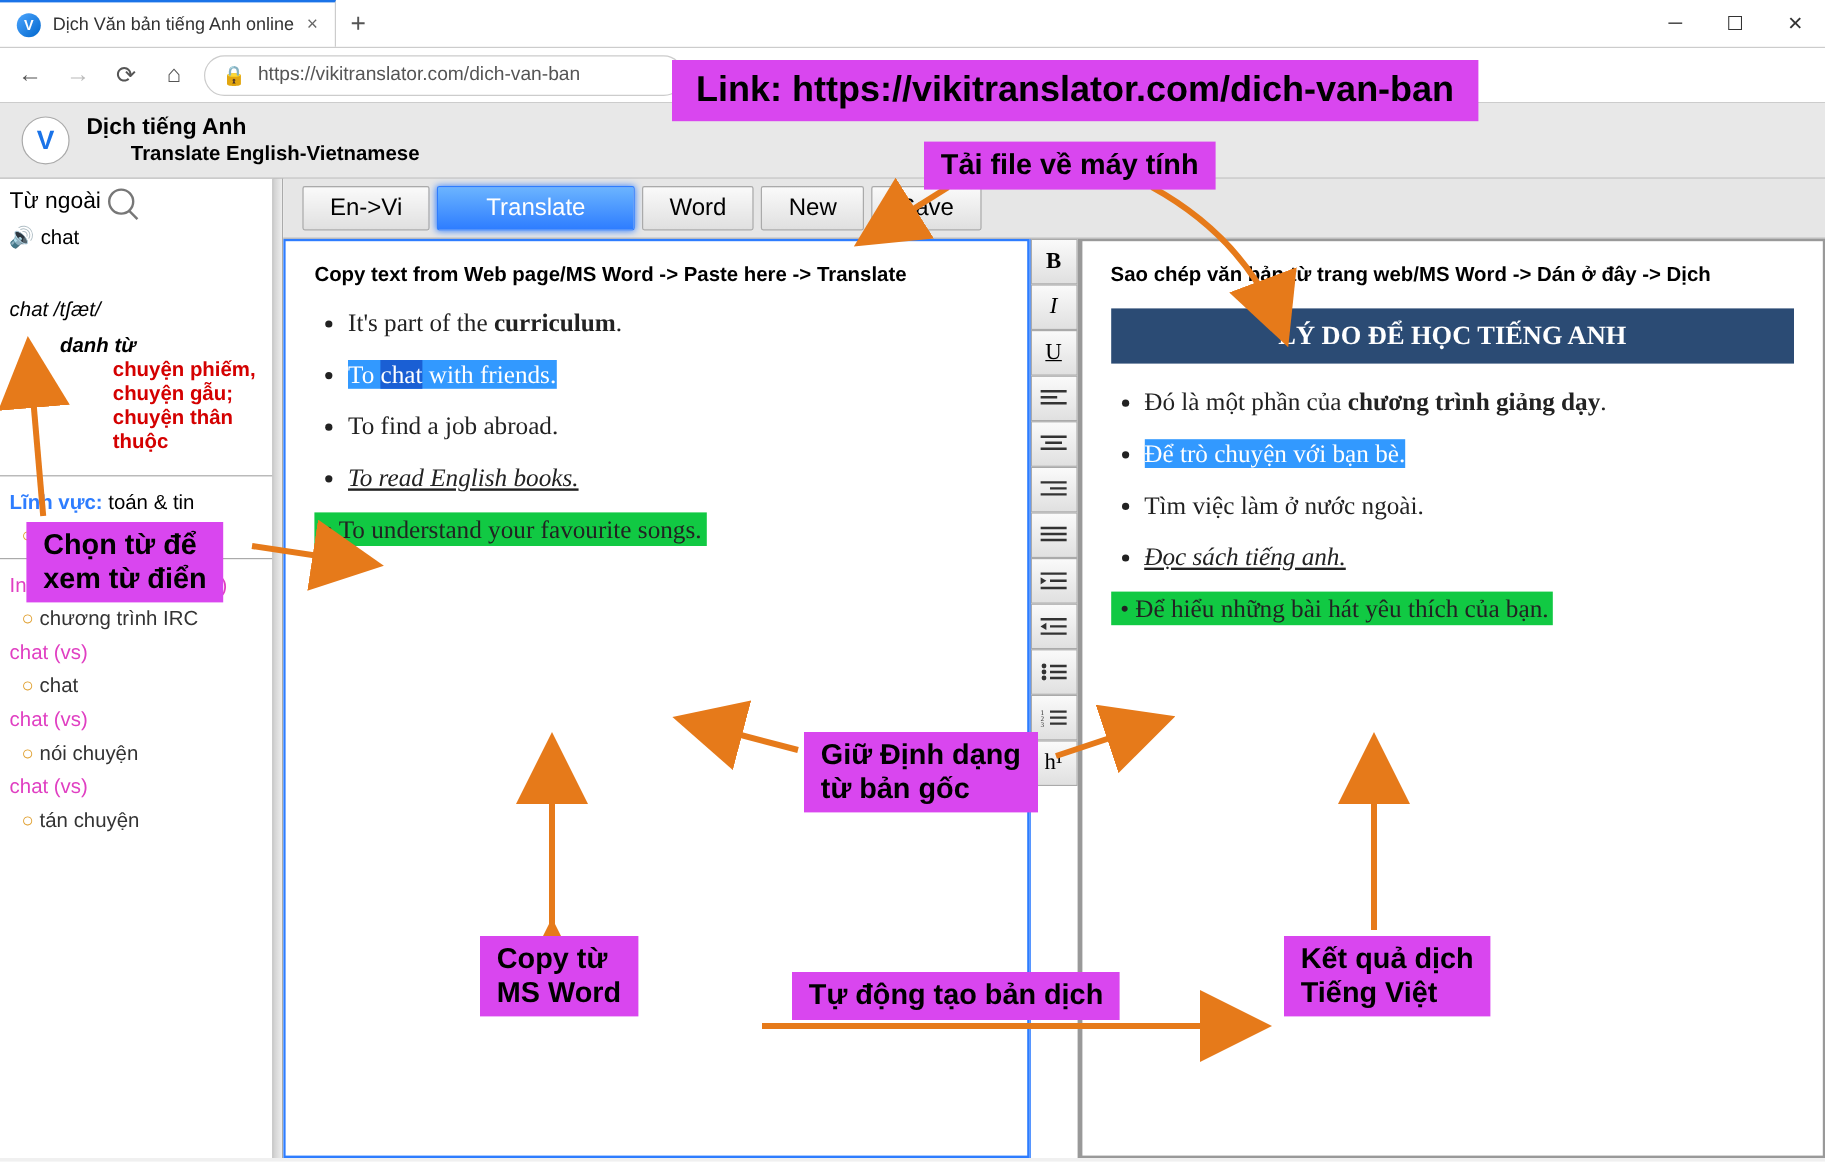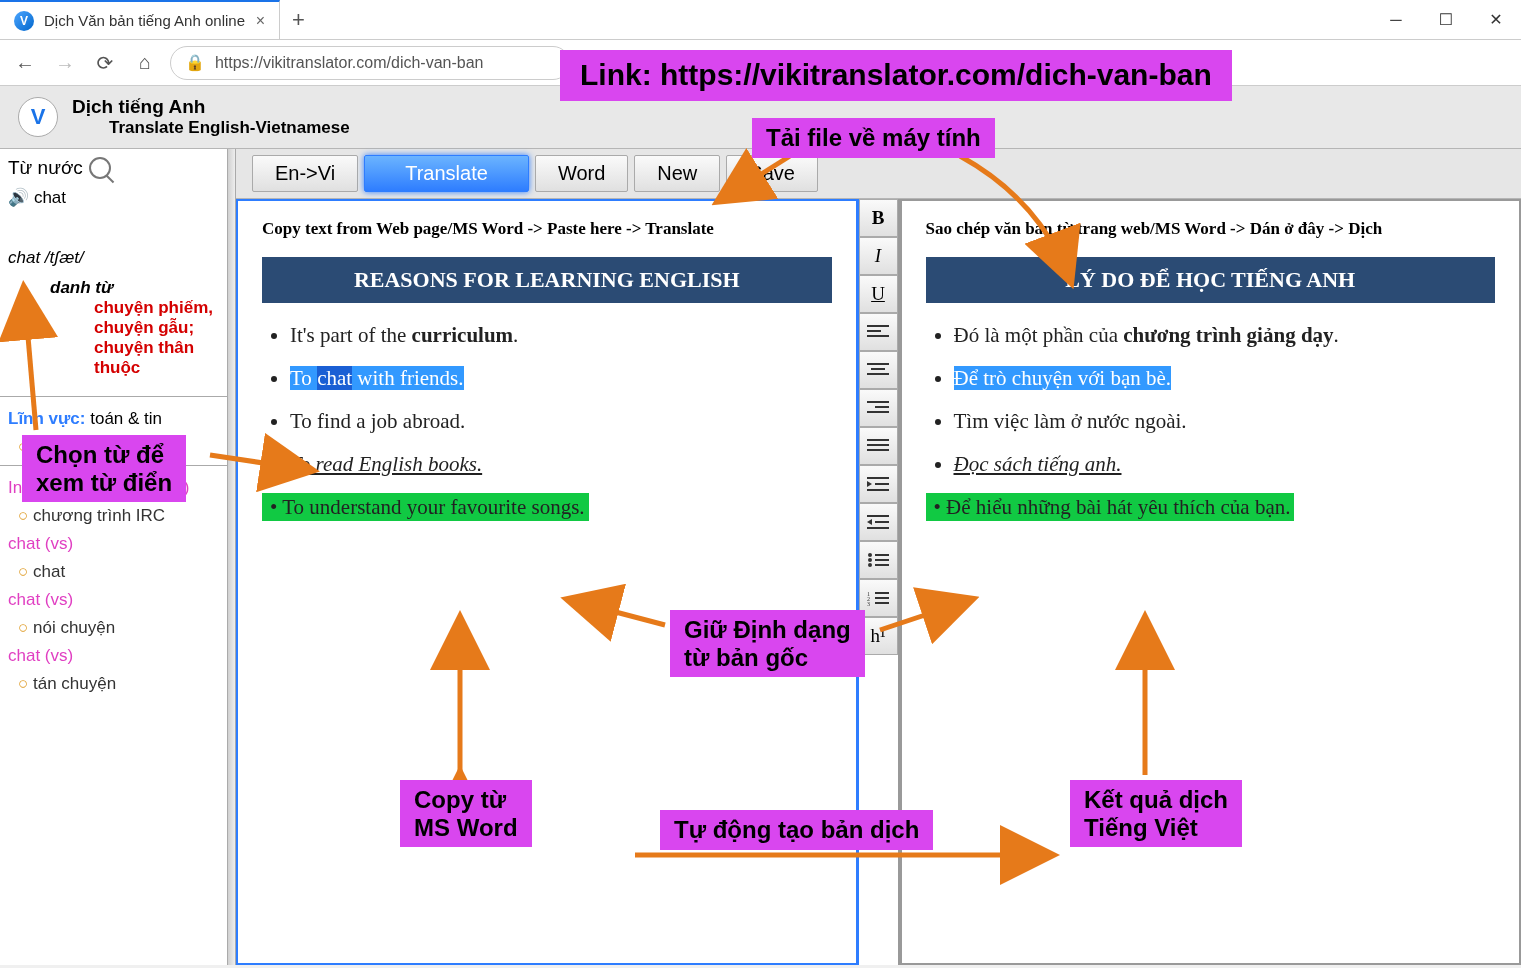--- a/index.html
+++ b/index.html
@@ -165,21 +165,21 @@
   .editor-pane {
     flex:1;
     border:2px solid #2e7dff;
     padding: 18px 24px 18px 24px;
     overflow-y:auto;
     font-family: Georgia, 'Times New Roman', serif;
     font-size: 21px;
     color:#222;
   }
   .editor-pane.right { border:2px solid #999; }
-  .pane-hint { font-size:17px; font-weight:bold; font-family:Liberation Serif, serif; color:#000; margin-bottom:18px; }
+  .pane-hint { font-size:17px; font-weight:bold; font-family:Liberation Sans, sans-serif; color:#000; margin-bottom:18px; }
   .heading-bar {
     background:#2b4b74;
     color:#fff; font-weight:bold;
     text-align:center;
     padding:10px;
     font-family:Georgia,serif;
     margin-bottom:20px;
     font-size:22px;
   }
   .bullets { list-style: disc; margin-left: 28px; }
@@ -256,21 +256,21 @@
   <div class="app-title">
     <div class="line1">Dịch tiếng Anh</div>
     <div class="line2">Translate English-Vietnamese</div>
   </div>
 </div>
 
 <div class="main">
 
   <div class="sidebar">
     <div class="dict-top">
-      <span>Từ nước</span>
+      <span>Từ ngoài</span>
       <span class="mag"></span>
     </div>
     <div class="dict-entry">
       <div class="sound-icon"><span>chat</span></div>
       <div class="phon">chat /tʃæt/</div>
       <ul style="list-style:disc; margin:10px 0 0 30px;">
         <li><span class="pos" style="margin-left:12px">danh từ</span>
           <span class="meaning-red">chuyện phiếm, chuyện gẫu; chuyện thân thuộc</span>
         </li>
       </ul>
@@ -301,21 +301,20 @@
       <button class="tb-btn primary">Translate</button>
       <button class="tb-btn">Word</button>
       <button class="tb-btn">New</button>
       <button class="tb-btn">Save</button>
     </div>
 
     <div class="editors">
 
       <div class="editor-pane">
         <div class="pane-hint">Copy text from Web page/MS Word -&gt; Paste here -&gt; Translate</div>
-        <div class="heading-bar">REASONS FOR LEARNING ENGLISH</div>
         <ul class="bullets">
           <li><span>It's part of the </span><b>curriculum</b><span>.</span></li>
           <li><span class="hl-sel"><span>To </span><span style="background:#1a5fd4">chat</span><span> with friends.</span></span></li>
           <li>To find a job abroad.</li>
           <li><span class="ital-u">To read English books.</span></li>
           <li style="list-style:none;margin-left:-28px"><span class="hl-green" style="padding:2px 4px 2px 8px">• <span>To understand your favourite songs.</span></span></li>
         </ul>
       </div>
 
       <div class="fmt-col">
@@ -399,21 +398,21 @@
           <li><span class="ital-u">Đọc sách tiếng anh.</span></li>
           <li style="list-style:none;margin-left:-28px"><span class="hl-green" style="padding:2px 4px 2px 8px">• <span>Để hiểu những bài hát yêu thích của bạn.</span></span></li>
         </ul>
       </div>
     </div>
 
   </div>
 </div>
 
 <div class="annot" style="top:50px; left:560px; font-size:30px; padding:8px 20px">Link: https://vikitranslator.com/dich-van-ban</div>
-<div class="annot" style="top:118px; left:752px;">Tải file về máy tính</div>
+<div class="annot" style="top:118px; left:770px;">Tải file về máy tính</div>
 <div class="annot" style="top:435px; left:22px; white-space:pre-line">Chọn từ để
 xem từ điển</div>
 <div class="annot" style="top:610px; left:670px; white-space:pre-line">Giữ Định dạng
 từ bản gốc</div>
 <div class="annot" style="top:780px; left:400px; white-space:pre-line">Copy từ
 MS Word</div>
 <div class="annot" style="top:810px; left:660px;">Tự động tạo bản dịch</div>
 <div class="annot" style="top:780px; left:1070px; white-space:pre-line">Kết quả dịch
 Tiếng Việt</div>
 

